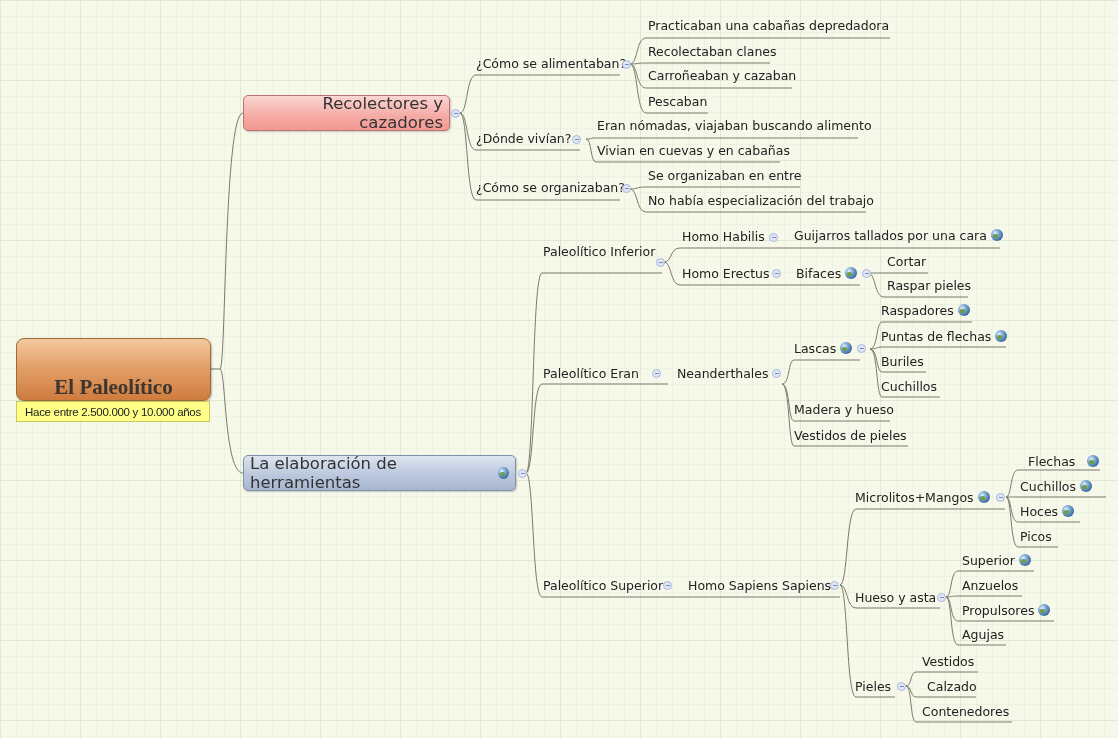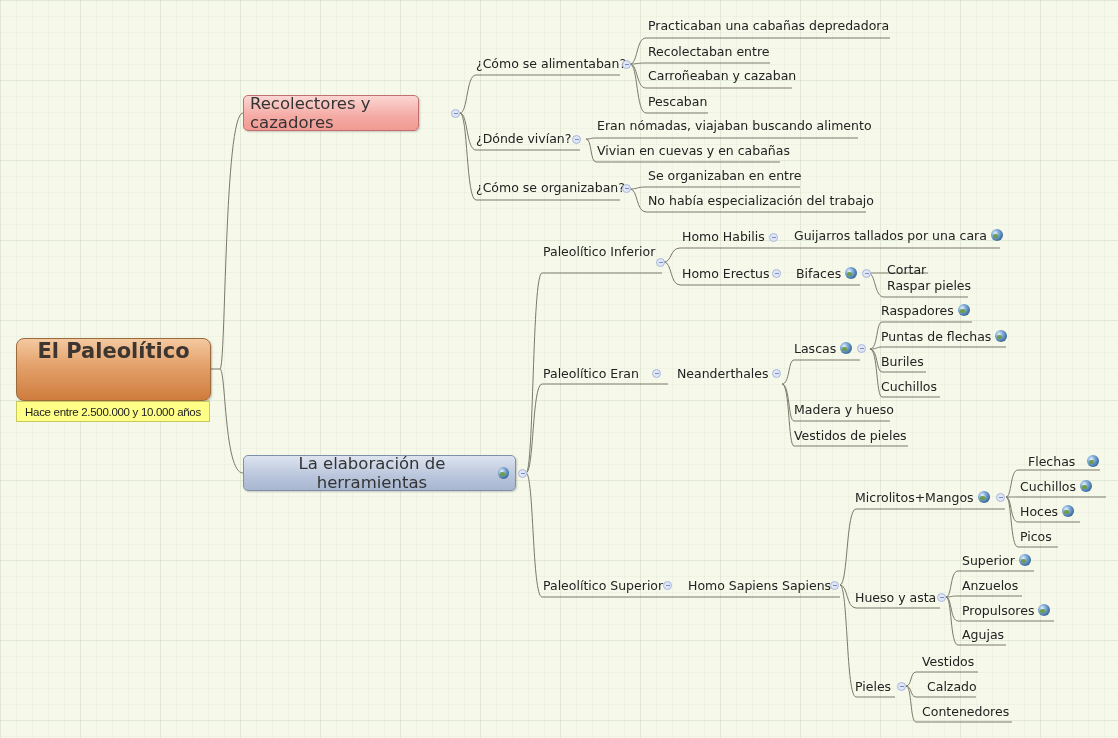--- a/index.html
+++ b/index.html
@@ -16,38 +16,38 @@
     color:#222;
   }
   svg#lines { position:absolute; left:0; top:0; width:1118px; height:738px; pointer-events:none; }
   svg#lines path { fill:none; stroke:#7a7a6a; stroke-width:1; }
   .node { position:absolute; font-size:12.5px; white-space:nowrap; line-height:16px; cursor:pointer; }
   .root {
     position:absolute; left:16px; top:338px; width:193px; height:61px;
     border:1px solid #9a6a3a; border-radius:8px;
     background:linear-gradient(to bottom, #f4c9a0 0%, #e3a06a 45%, #cf7c3d 100%);
     box-shadow:1px 1px 2px rgba(0,0,0,0.25);
-    display:flex; align-items:flex-start; justify-content:center;
-    font-weight:bold; font-size:21px; color:#3d3530; cursor:pointer;
+    display:flex; align-items:flex-end; justify-content:center;
+    font-weight:bold; font-size:21px; color:#3d3530; cursor:pointer;font-family:Liberation Serif, serif;
   }
   .callout {
     position:absolute; left:16px; top:401px; width:192px; height:19px;
     background:#ffff88; border:1px solid #c8c860;
     font-family:"Liberation Sans", sans-serif; font-size:11.5px; letter-spacing:-0.3px;
     display:flex; align-items:center; justify-content:center; color:#222;
   }
   .main-topic {
     position:absolute; height:36px; border-radius:5px;
     display:flex; align-items:center; padding:0 6px; font-size:16.5px; color:#333;
     box-shadow:1px 1px 2px rgba(0,0,0,0.2); cursor:pointer; box-sizing:border-box;
   }
-  .mt-red { left:243px; top:95px; width:176px; border:1px solid #c07070;
-    background:linear-gradient(to bottom, #fbd6d2 0%, #f5aaa4 60%, #f19a93 100%); }
+  .mt-red { left:243px; top:95px; width:207px; border:1px solid #c07070;
+    background:linear-gradient(to bottom, #fbd6d2 0%, #f5aaa4 60%, #f19a93 100%);text-align:right; }
   .mt-blue { left:243px; top:455px; width:273px; border:1px solid #7f90aa;
-    background:linear-gradient(to bottom, #dde4f0 0%, #b9c5dc 60%, #a8b6d0 100%);text-align:center; }
+    background:linear-gradient(to bottom, #dde4f0 0%, #b9c5dc 60%, #a8b6d0 100%); }
   .collapse {
     position:absolute; width:9px; height:9px; border-radius:50%;
     background:#dfe6f6; border:1px solid #aab8dc; box-sizing:border-box; cursor:pointer;
   }
   .collapse::after { content:""; position:absolute; left:1.5px; right:1.5px; top:3px; height:1px; background:#7a8ec6; }
   .globe {
     display:inline-block; width:12px; height:12px; border-radius:50%; vertical-align:-1px;
     background: radial-gradient(circle at 35% 35%, #e8f2ff 0%, #7aa7d6 35%, #3f6f9f 70%, #2b4a6a 100%);
     position:relative; margin-left:4px;
   }
@@ -117,21 +117,21 @@
   </div>
 
 <div class="main-topic mt-red">
     <span>Recolectores y cazadores</span>
   </div>
 <span class="collapse" style="left:451px;top:109px"></span>
 
 <div class="node" style="left:476px;top:56px">¿Cómo se alimentaban?</div>
 <span class="collapse" style="left:622px;top:60px"></span>
 <div class="node" style="left:648px;top:18px">Practicaban una cabañas depredadora</div>
-<div class="node" style="left:648px;top:44px">Recolectaban entre</div>
+<div class="node" style="left:648px;top:44px">Recolectaban clanes</div>
 <div class="node" style="left:648px;top:68px">Carroñeaban y cazaban</div>
 <div class="node" style="left:648px;top:94px">Pescaban</div>
 
 <div class="node" style="left:476px;top:131px">¿Dónde vivían?</div>
 <span class="collapse" style="left:572px;top:135px"></span>
 <div class="node" style="left:597px;top:118px">Eran nómadas, viajaban buscando alimento</div>
 <div class="node" style="left:597px;top:143px">Vivian en cuevas y en cabañas</div>
 
 <div class="node" style="left:476px;top:180px">¿Cómo se organizaban?</div>
 <span class="collapse" style="left:622px;top:184px"></span>
@@ -146,21 +146,21 @@
 
 <div class="node" style="left:543px;top:244px">Paleolítico Inferior</div>
 <span class="collapse" style="left:656px;top:258px"></span>
 <div class="node" style="left:682px;top:229px">Homo Habilis</div>
 <span class="collapse" style="left:769px;top:233px"></span>
 <div class="node" style="left:794px;top:228px"><span>Guijarros tallados por una cara</span><span class="globe"></span></div>
 <div class="node" style="left:682px;top:266px">Homo Erectus</div>
 <span class="collapse" style="left:772px;top:269px"></span>
 <div class="node" style="left:796px;top:266px"><span>Bifaces</span><span class="globe"></span></div>
 <span class="collapse" style="left:862px;top:269px"></span>
-<div class="node" style="left:887px;top:262px">Cortar</div>
+<div class="node" style="left:887px;top:254px">Cortar</div>
 <div class="node" style="left:887px;top:278px">Raspar pieles</div>
 
 <div class="node" style="left:543px;top:366px">Paleolítico Eran</div>
 <span class="collapse" style="left:652px;top:369px"></span>
 <div class="node" style="left:677px;top:366px">Neanderthales</div>
 <span class="collapse" style="left:772px;top:369px"></span>
 <div class="node" style="left:794px;top:341px"><span>Lascas</span><span class="globe"></span></div>
 <span class="collapse" style="left:857px;top:344px"></span>
 <div class="node" style="left:881px;top:303px"><span>Raspadores</span><span class="globe"></span></div>
 <div class="node" style="left:881px;top:329px"><span>Puntas de flechas</span><span class="globe"></span></div>

